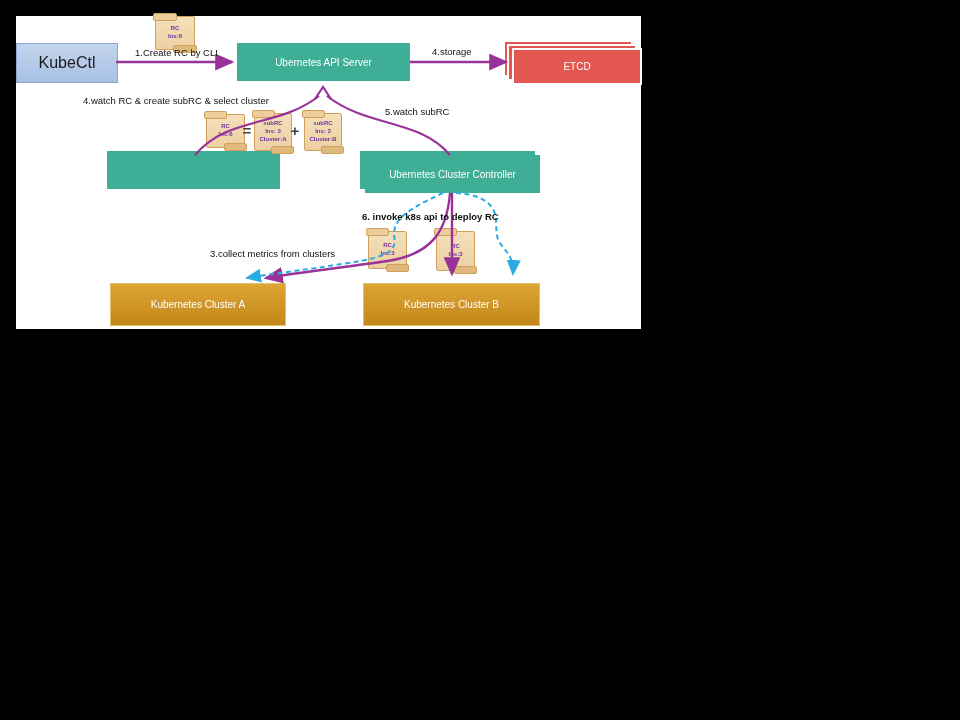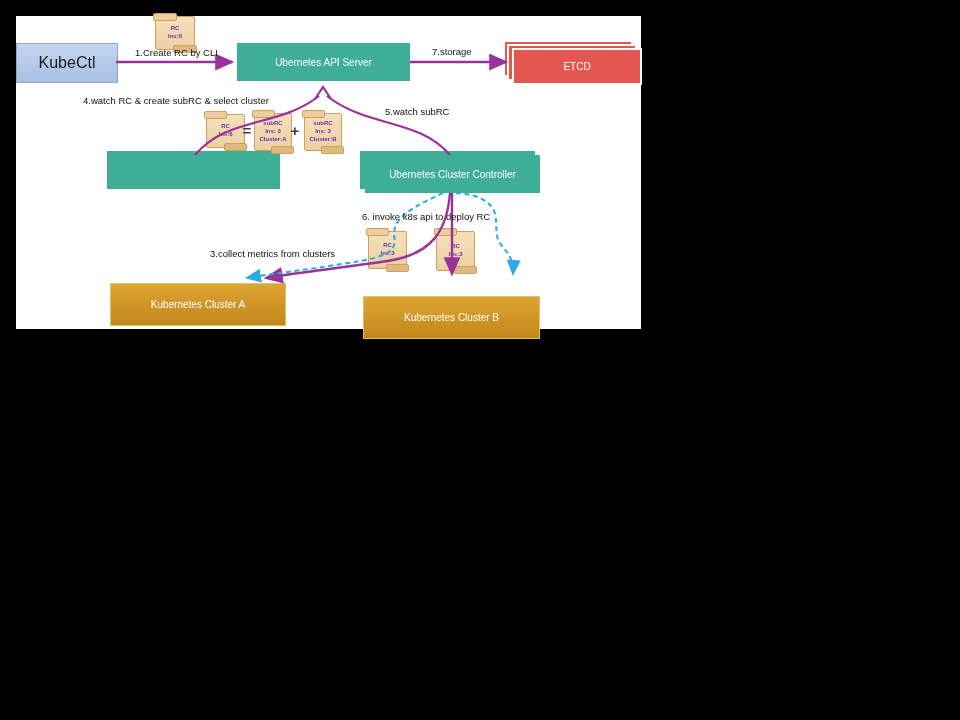--- a/index.html
+++ b/index.html
@@ -55,21 +55,21 @@
 
     <div class="node teal-back" style="left:342px;top:133px;width:175px;height:38px;"></div>
     <div class="node gold" style="left:94px;top:267px;width:174px;height:41px;">
       <span>Kubernetes Cluster A</span>
     </div>
 
     <div class="node teal" style="left:349px;top:139px;width:175px;height:38px;">
       <span>Ubernetes Cluster Controller</span>
     </div>
 
-    <div class="node gold" style="left:347px;top:267px;width:175px;height:41px;margin-top:13px;">
+    <div class="node gold" style="left:347px;top:267px;width:175px;height:41px;">
       <span>Kubernetes Cluster B</span>
     </div>
 
     <div class="scroll" style="left:139px;top:0px;width:38px;height:32px;">
       <span>RC</span>
       <span>Ins:6</span>
 
     </div>
 
     <div class="scroll" style="left:190px;top:98px;width:37px;height:32px;">
@@ -129,20 +129,20 @@
       <path d="M436,177 L436,258" stroke="#993399" stroke-width="2.4" fill="none" marker-end="url(#mA)"></path>
 
       <path d="M434,177 C431,215 416,238 372,245 C330,251 285,256 250,262" stroke="#993399" stroke-width="2.4" fill="none" marker-end="url(#mA)"></path>
 
       <path d="M427,177 C408,186 388,195 381,207 C374,219 383,226 375,234 C365,244 330,247 300,252 C272,256 248,259 231,262" stroke="#2aabe2" stroke-width="2" fill="none" stroke-dasharray="5 3.5" marker-end="url(#mB)"></path>
 
       <path d="M440,177 C462,178 476,186 479,198 C482,210 478,218 484,227 C489,235 498,240 497,258" stroke="#2aabe2" stroke-width="2" fill="none" stroke-dasharray="5 3.5" marker-end="url(#mB)"></path>
     </svg>
 
     <div class="edge-label" style="left:119px;top:31px;">1.Create RC by CLI</div>
-    <div class="edge-label" style="left:416px;top:30px;">7.storage</div>
+    <div class="edge-label" style="left:416px;top:30px;">4.storage</div>
     <div class="edge-label" style="left:67px;top:79px;">4.watch RC &amp; create subRC &amp; select cluster</div>
     <div class="edge-label" style="left:369px;top:90px;">5.watch subRC</div>
-    <div class="edge-label" style="left:346px;top:195px;">6. invoke k8s api to deploy RC</div>
+    <div class="edge-label" style="left:346px;top:195px;font-weight:bold;">6. invoke k8s api to deploy RC</div>
     <div class="edge-label" style="left:194px;top:232px;">3.collect metrics from clusters</div>
 
   </div>
 </div>
 
 </body></html>

